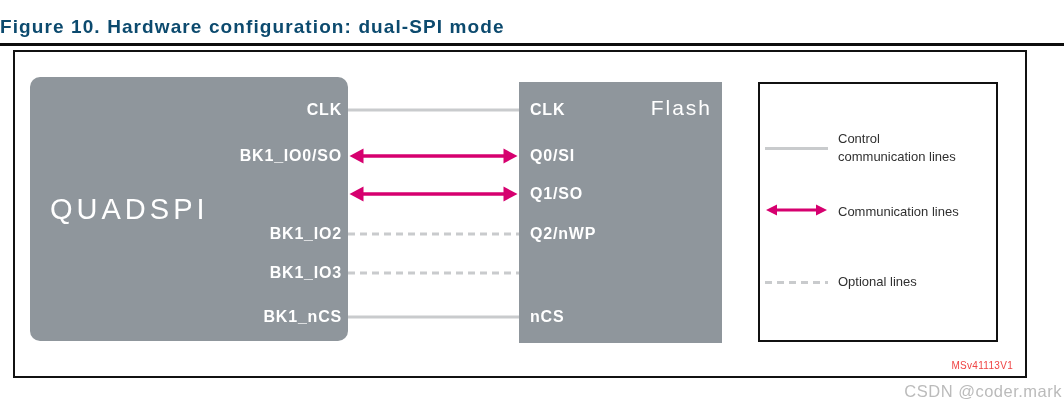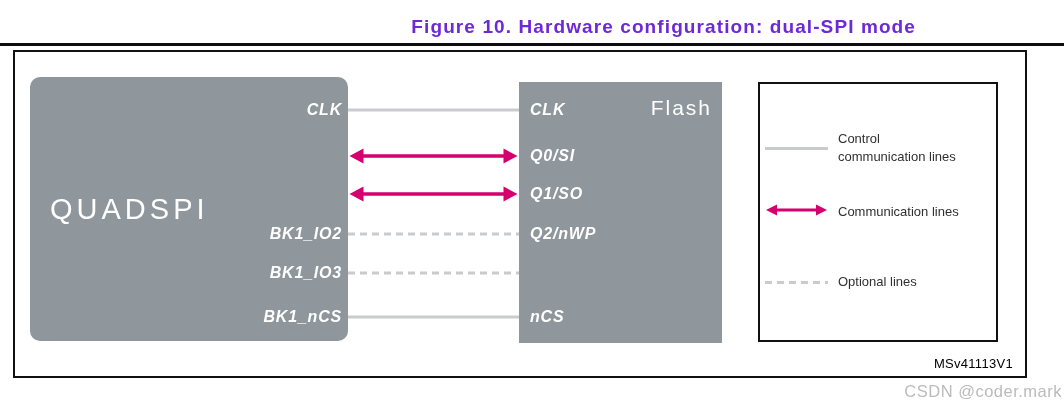--- a/index.html
+++ b/index.html
@@ -5,21 +5,21 @@
   html, body { margin: 0; padding: 0; background: #ffffff; }
   body {
     width: 1064px; height: 410px; position: relative; overflow: hidden;
     font-family: "Liberation Sans", "DejaVu Sans", sans-serif;
     -webkit-font-smoothing: antialiased;
   }
 
   
   .fig-title {
     position: absolute; left: 0; top: 15px; width: 916px; height: 24px;
-    text-align: right; font-size: 19px; font-weight: bold; color: #6d28d9;
+    text-align: left; font-size: 19px; font-weight: bold; color: #0c4a6e;
     letter-spacing: 1.1px; line-height: 24px; white-space: nowrap;
   }
   .title-rule {
     position: absolute; left: 0; top: 43px; width: 1064px; height: 2.5px;
     background: #0d0d0d;
   }
 
   
   .diagram {
     position: absolute; left: 13px; top: 50px;
@@ -39,21 +39,20 @@
   }
   .flash-name {
     position: absolute; right: 10px; top: 14px;
     font-size: 21px; font-weight: normal; letter-spacing: 2px; white-space: nowrap;
   }
 
   .pin {
     position: absolute; height: 22px; line-height: 22px;
     font-size: 16px; font-weight: bold; letter-spacing: 0.8px; white-space: nowrap;
     color: #fff;
-    font-style: italic;
   }
   .pin-left  { right: 6px; text-align: right; }
   .pin-right { left: 11px; text-align: left; }
 
   
   .wires { position: absolute; left: 0; top: 0; }
   .w-control  { stroke: var(--color-line_gray, #C9CBCD); stroke-width: 3; fill: none; }
   .w-optional { stroke: var(--color-line_gray, #C9CBCD); stroke-width: 3; stroke-dasharray: 7 5; fill: none; }
   .w-comm line    { stroke: var(--color-magenta, #D6006F); stroke-width: 3.5; }
   .w-comm polygon { fill: var(--color-magenta, #D6006F); }
@@ -77,39 +76,40 @@
     font-size: 13px; line-height: 18px; color: var(--color-text_dark, #303030);
     white-space: pre-line;
   }
   .item-control  { top: 44px;  height: 40px; }
   .item-comm     { top: 116px; height: 24px; }
   .item-optional { top: 186px; height: 24px; }
 
   
   .ref-code {
     position: absolute; right: 12px; bottom: 5px;
-    font-size: 13px; color: #000000; letter-spacing: 0.3px;
+    font-size: 10px; color: #ef4444; letter-spacing: 0.3px;
   }
   .watermark {
     position: absolute; right: 2px; top: 382px;
     font-size: 16.5px; color: var(--color-watermark_gray, #BBBBBB);
     letter-spacing: 0.5px; white-space: nowrap;
   }
 </style>
 </head>
 <body>
 
 <div class="fig-title">Figure 10. Hardware configuration: dual-SPI mode</div>
 <div class="title-rule"></div>
 
 <div class="diagram">
 
   <div class="block block-quadspi">
     <span class="quadspi-name">QUADSPI</span>
     <span class="pin pin-left" style="top:22px">CLK</span>
+    <span class="pin pin-left" style="top:68px">BK1_IO0/SO</span>
     <span class="pin pin-left" style="top:146px">BK1_IO2</span>
     <span class="pin pin-left" style="top:185px">BK1_IO3</span>
     <span class="pin pin-left" style="top:229px">BK1_nCS</span>
   </div>
 
   <div class="block block-flash">
     <span class="flash-name">Flash</span>
     <span class="pin pin-right" style="top:17px">CLK</span>
     <span class="pin pin-right" style="top:63px">Q0/SI</span>
     <span class="pin pin-right" style="top:101px">Q1/SO</span>

